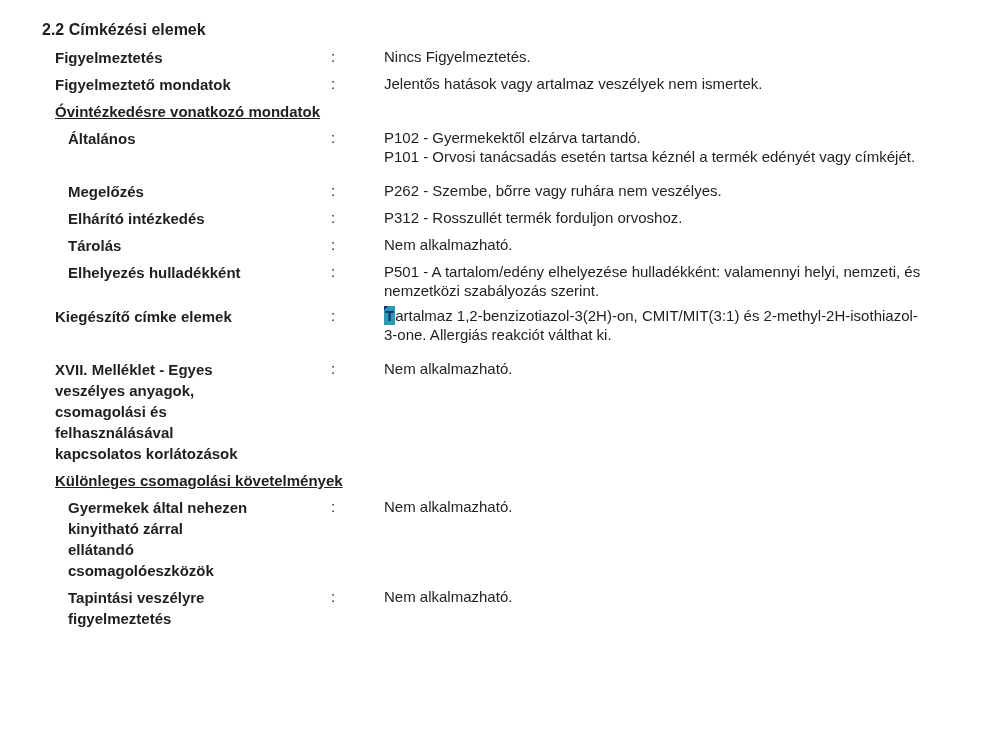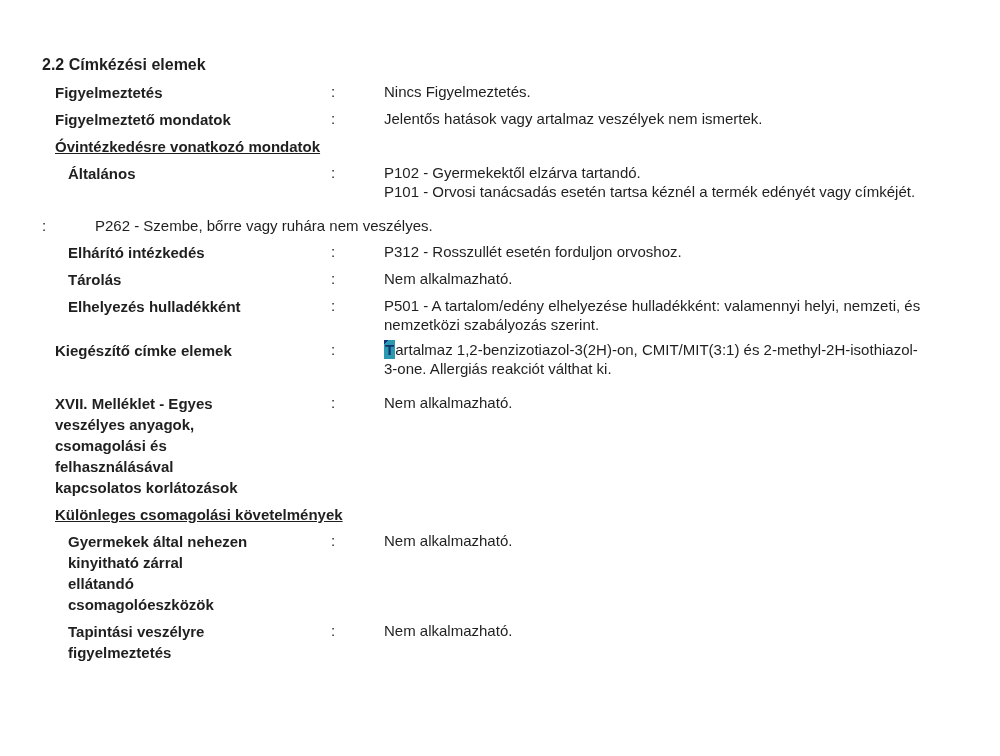--- a/index.html
+++ b/index.html
@@ -12,21 +12,21 @@
     width: 1000px;
     height: 756px;
     font-family: "Liberation Sans", sans-serif;
     color: #1f1f1f;
     overflow: hidden;
   }
   .page {
     box-sizing: border-box;
     width: 1000px;
     height: 756px;
-    padding: 54px 40px 0 42px;
+    padding: 19px 40px 0 42px;
     font-size: 15px;
   }
   .section-title {
     font-weight: bold;
     font-size: 16px;
     line-height: 21px;
     margin: 0 0 7px 0;
   }
   .subheading {
     font-weight: bold;
@@ -93,28 +93,29 @@
   <div class="row lvl2 mb-lg">
     <div class="label">Általános</div>
     <div class="colon">:</div>
     <div class="value">
       <div class="vline">P102 - Gyermekektől elzárva tartandó.</div>
       <div class="vline">P101 - Orvosi tanácsadás esetén tartsa kéznél a termék edényét vagy címkéjét.</div>
     </div>
   </div>
 
   <div class="row lvl2">
+    <div class="label">Megelőzés</div>
     <div class="colon">:</div>
     <div class="value">P262 - Szembe, bőrre vagy ruhára nem veszélyes.</div>
   </div>
 
   <div class="row lvl2">
     <div class="label">Elhárító intézkedés</div>
     <div class="colon">:</div>
-    <div class="value">P312 - Rosszullét esetén forduljon orvoshoz.</div>
+    <div class="value">P312 - Rosszullét termék forduljon orvoshoz.</div>
   </div>
 
   <div class="row lvl2">
     <div class="label">Tárolás</div>
     <div class="colon">:</div>
     <div class="value">Nem alkalmazható.</div>
   </div>
 
   <div class="row lvl2">
     <div class="label">Elhelyezés hulladékként</div>

